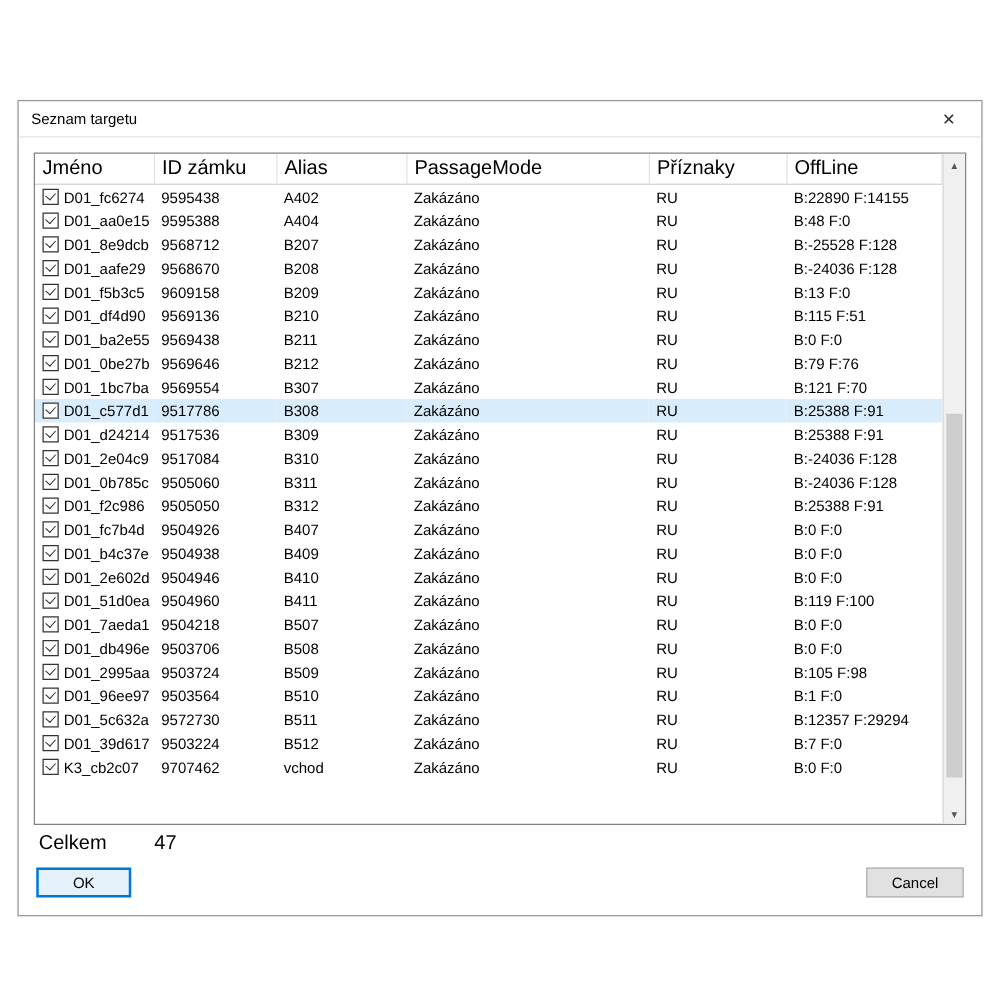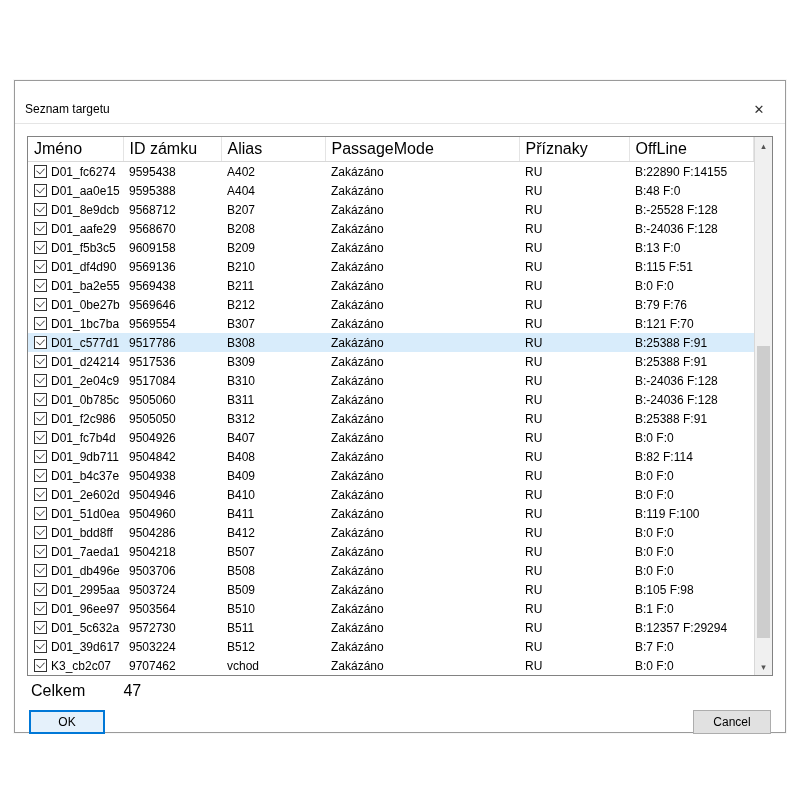--- a/index.html
+++ b/index.html
@@ -27,21 +27,20 @@
     box-sizing: border-box;
   }
   .titlebar {
     height: 28px;
     display: flex;
     align-items: center;
     padding: 0 6px 0 10px;
     border-bottom: 1px solid #e5e5e5;
     font-size: 12px;
     flex: 0 0 auto;
-    margin-top: 14px;
   }
   .titlebar .title { flex: 1; }
   .titlebar .close {
     width: 40px;
     height: 24px;
     display: flex;
     align-items: center;
     justify-content: center;
     font-size: 13px;
     color: #333;
@@ -324,28 +323,20 @@
                 </tr>
                 <tr>
                   <td><span class="check"></span><span>D01_fc7b4d</span></td>
                   <td>9504926</td>
                   <td>B407</td>
                   <td>Zakázáno</td>
                   <td>RU</td>
                   <td>B:0 F:0</td>
                 </tr>
                 <tr>
-                  <td><span class="check"></span><span>D01_9db711</span></td>
-                  <td>9504842</td>
-                  <td>B408</td>
-                  <td>Zakázáno</td>
-                  <td>RU</td>
-                  <td>B:82 F:114</td>
-                </tr>
-                <tr>
                   <td><span class="check"></span><span>D01_b4c37e</span></td>
                   <td>9504938</td>
                   <td>B409</td>
                   <td>Zakázáno</td>
                   <td>RU</td>
                   <td>B:0 F:0</td>
                 </tr>
                 <tr>
                   <td><span class="check"></span><span>D01_2e602d</span></td>
                   <td>9504946</td>
@@ -354,28 +345,20 @@
                   <td>RU</td>
                   <td>B:0 F:0</td>
                 </tr>
                 <tr>
                   <td><span class="check"></span><span>D01_51d0ea</span></td>
                   <td>9504960</td>
                   <td>B411</td>
                   <td>Zakázáno</td>
                   <td>RU</td>
                   <td>B:119 F:100</td>
-                </tr>
-                <tr>
-                  <td><span class="check"></span><span>D01_bdd8ff</span></td>
-                  <td>9504286</td>
-                  <td>B412</td>
-                  <td>Zakázáno</td>
-                  <td>RU</td>
-                  <td>B:0 F:0</td>
                 </tr>
                 <tr>
                   <td><span class="check"></span><span>D01_7aeda1</span></td>
                   <td>9504218</td>
                   <td>B507</td>
                   <td>Zakázáno</td>
                   <td>RU</td>
                   <td>B:0 F:0</td>
                 </tr>
                 <tr>

